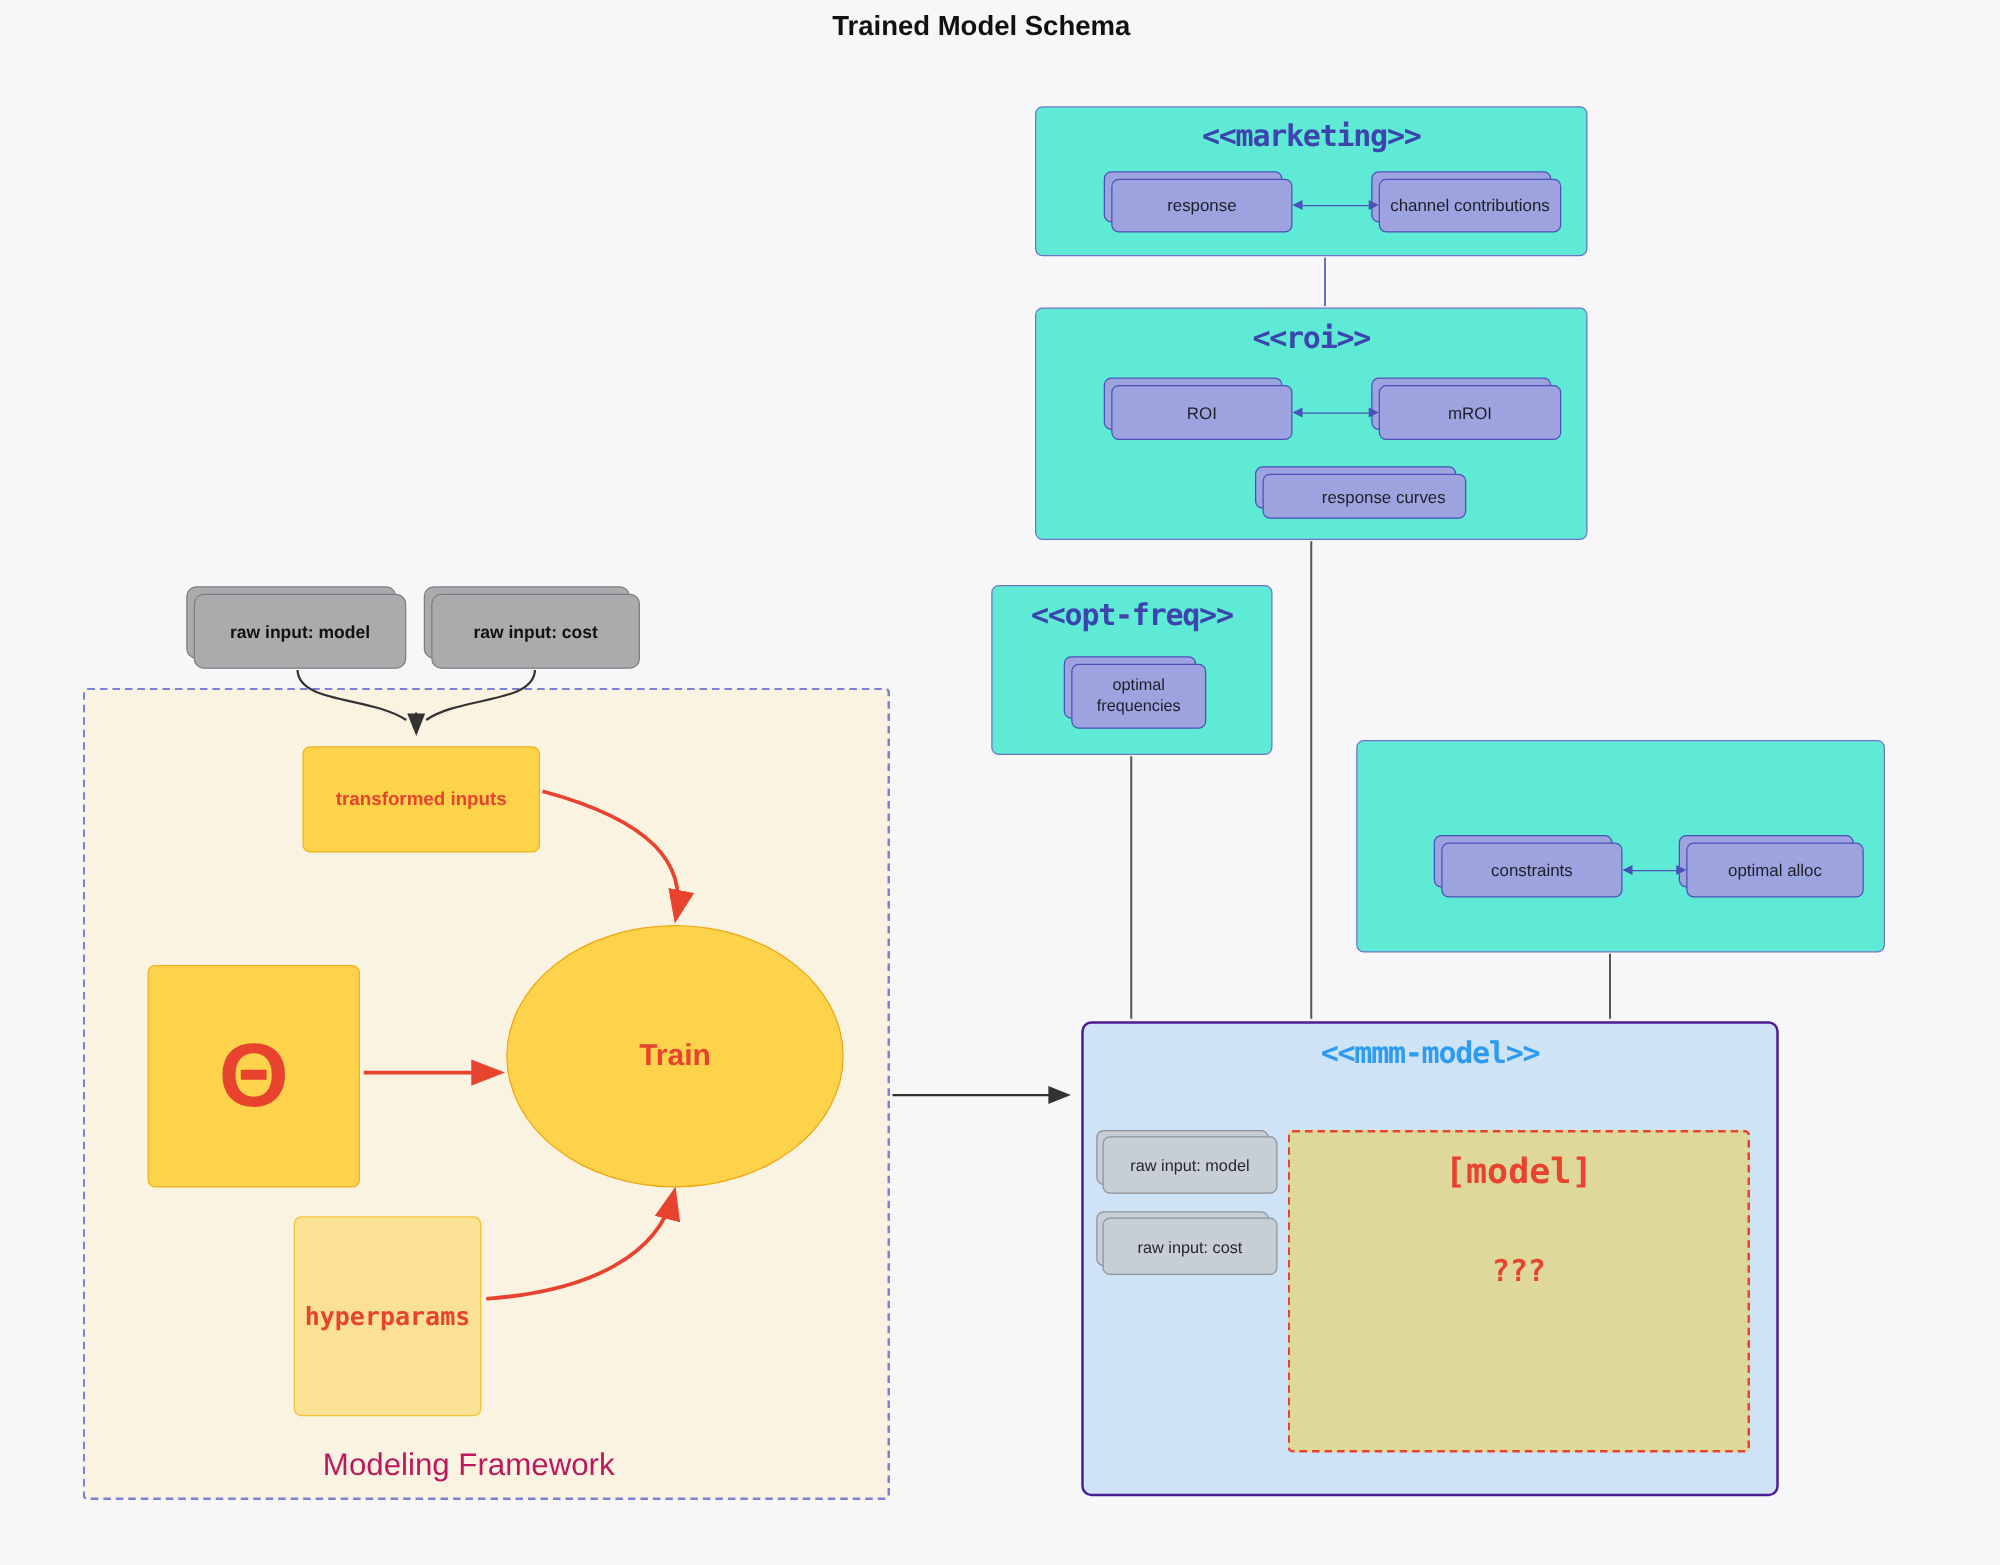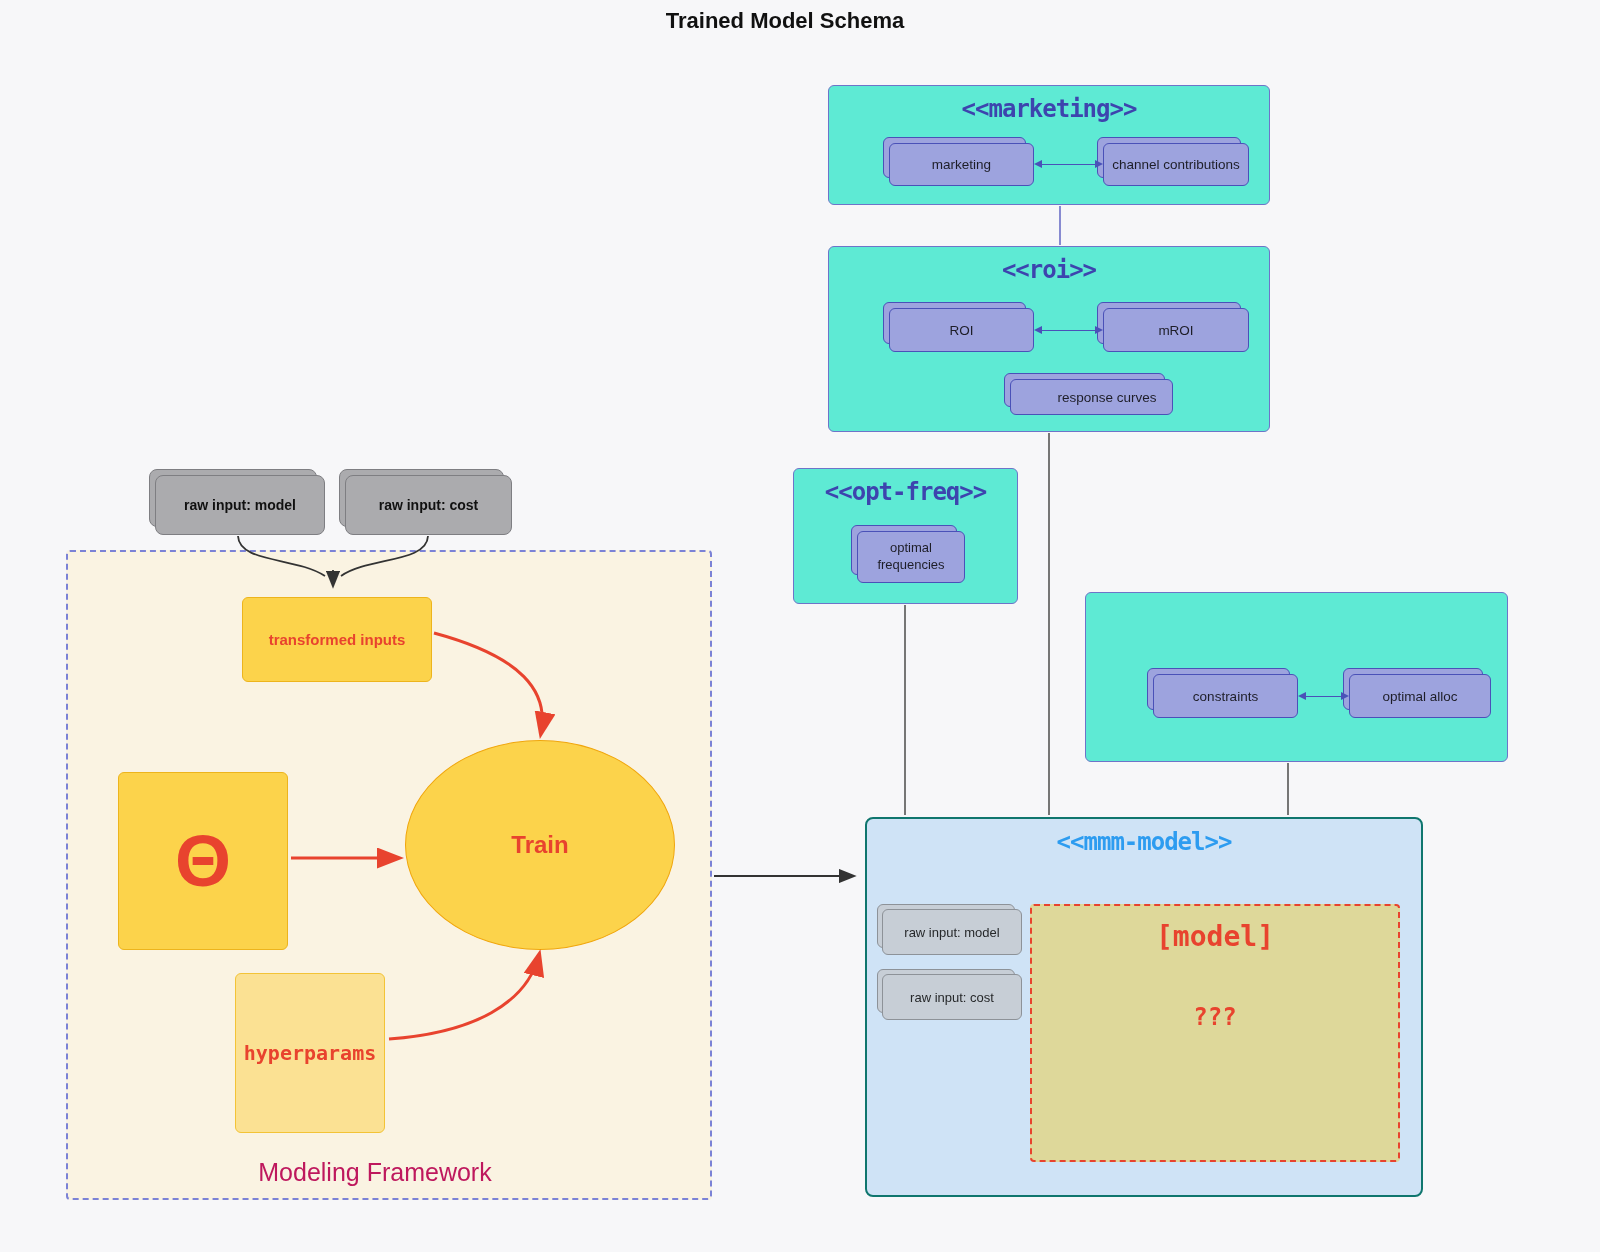--- a/index.html
+++ b/index.html
@@ -39,21 +39,21 @@
   
   .subgraph {
     position:absolute; box-sizing:border-box; z-index:0;
     background:#5eead4; border:1.5px solid #6e74c9; border-radius:6px;
   }
   .subgraph .sg-title {
     margin-top:9px; text-align:center; font-family:"DejaVu Sans Mono", monospace;
     font-weight:bold; font-size:24px; color:#3d44ae; letter-spacing:-1px;
   }
   .mmm {
-    background:#cfe3f6; border:2px solid #0f766e; border-radius:8px;
+    background:#cfe3f6; border:2px solid #4c1d95; border-radius:8px;
   }
   .mmm .sg-title { color:#2d9cf0; }
 
   
   .darrow { position:absolute; height:0; border-top:1.5px solid #4a51b8; }
   .darrow::before {
     content:""; position:absolute; left:-2px; top:-5.5px; width:0; height:0;
     border:4.5px solid transparent; border-left:0; border-right:8px solid #4a51b8;
   }
   .darrow::after {
@@ -123,21 +123,21 @@
     <span>Train</span>
   </div>
 
   <div class="card yellowlt-card red-bold-label mono" style="left:235px; top:973px; width:150px; height:160px; font-size:20px;">
     <span>hyperparams</span>
   </div>
 
   <div class="subgraph" style="left:828px; top:85px; width:442px; height:120px;">
     <div class="sg-title">&lt;&lt;marketing&gt;&gt;</div>
     <div class="card purple-node" style="left:60px; top:57px; width:145px; height:43px;">
-      <span>marketing</span>
+      <span>response</span>
     </div>
     <div class="darrow" style="left:207px; top:78px; width:65px;"></div>
     <div class="card purple-node" style="left:274px; top:57px; width:146px; height:43px;">
       <span>channel contributions</span>
     </div>
   </div>
 
   <div class="subgraph" style="left:828px; top:246px; width:442px; height:186px;">
     <div class="sg-title">&lt;&lt;roi&gt;&gt;</div>
     <div class="card purple-node" style="left:60px; top:61px; width:145px; height:44px;">

